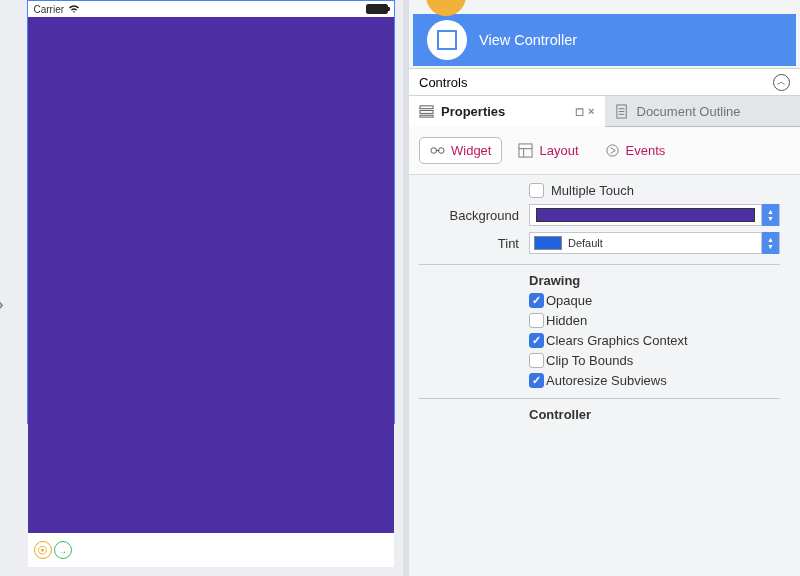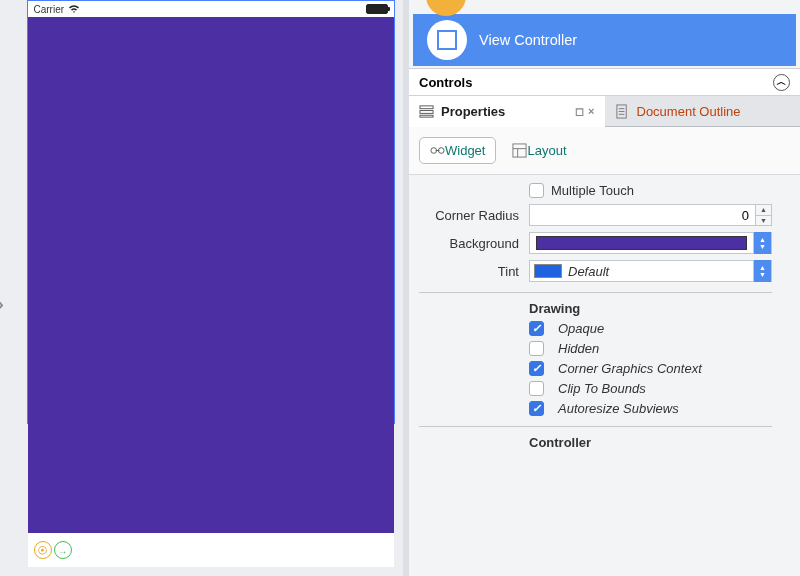--- a/index.html
+++ b/index.html
@@ -17,47 +17,47 @@
 .bottom-bar { height: 34px; background: #fff; display: flex; align-items: center; padding: 0 6px; gap: 2px; }
 .circle-badge { width: 18px; height: 18px; border-radius: 50%; border: 1.5px solid; display: flex; align-items: center; justify-content: center; font-size: 10px; }
 .divider-v { width: 6px; background: #dcdfe4; height: 100%; }
 .right-pane { flex: 1; display: flex; flex-direction: column; background: #f3f4f6; }
 .partial-badge { height: 14px; background: #f3f4f6; position: relative; }
 .partial-circle { position: absolute; left: 17px; top: -24px; width: 40px; height: 40px; border-radius: 50%; background: #f1b13a; }
 .vc-selected { background: #4e8cf0; height: 52px; display: flex; align-items: center; padding: 0 14px; gap: 12px; margin: 0 4px 2px 4px; }
 .vc-circle { width: 40px; height: 40px; border-radius: 50%; background: #fff; display: flex; align-items: center; justify-content: center; }
 .vc-sq { width: 20px; height: 20px; border: 2.5px solid #4e8cf0; }
 .vc-label { color: #fff; font-size: 14.5px; }
-.controls-bar { background: #fff; height: 28px; display: flex; align-items: center; justify-content: space-between; padding: 0 10px; border-top: 1px solid #cfd3d9; border-bottom: 1px solid #cfd3d9; font-size: 13px; font-weight: bold; }
+.controls-bar { background: #fff; height: 28px; display: flex; align-items: center; justify-content: space-between; padding: 0 10px; border-top: 1px solid #cfd3d9; border-bottom: 1px solid #cfd3d9; font-size: 13px; }
 .collapse-btn { width: 17px; height: 17px; border-radius: 50%; border: 1.2px solid #555; display: flex; align-items: center; justify-content: center; font-size: 10px; }
 .tabs-row { display: flex; background: #e3e5e8; border-bottom: 1px solid #b9bdc4; }
-.tab { flex: 1; height: 30px; display: flex; align-items: center; gap: 7px; padding: 0 10px; font-size: 13px; color: #c2410c; position: relative; }
+.tab { flex: 1; height: 30px; display: flex; align-items: center; gap: 7px; padding: 0 10px; font-size: 13px; color: #737373; position: relative; }
 .tab.active { background: #fff; font-weight: 600; color: #222; }
 .tab.active::after { content: ""; position: absolute; bottom: -1px; left: 0; right: 0; height: 1px; background: #fff; }
 .tab .pin { font-size: 11px; color: #888; margin-left: auto; display: flex; gap: 4px; }
 .subtabs { background: #fafafa; padding: 10px 10px; display: flex; gap: 6px; border-bottom: 1px solid #d7dade; }
-.pillbtn { border: 1px solid #b9bdc4; border-radius: 5px; padding: 5px 10px; font-size: 13px; background: #fff; display: flex; align-items: center; color: #0f766e; }
+.pillbtn { border: 1px solid #b9bdc4; border-radius: 5px; padding: 5px 10px; font-size: 13px; background: #fff; display: flex; align-items: center; gap: 6px; color: #be185d; }
 .pillbtn.inactive { border: none; background: transparent; }
-.prop-body { padding: 0 28px 10px 10px; font-size: 13px; color: #333; overflow: hidden; }
+.prop-body { padding: 0 20px 10px 10px; font-size: 13px; color: #333; overflow: hidden; }
 .prop-row { display: flex; align-items: center; margin: 6px 0; }
 .prop-label { width: 110px; text-align: right; padding-right: 10px; color: #333; }
 .prop-field { flex: 1; display: flex; align-items: center; }
 .text-input { flex: 1; height: 22px; border: 1px solid #c3c7cd; background: #fff; padding: 0 6px; font-size: 13px; text-align: right; }
 .stepper { width: 16px; height: 22px; border: 1px solid #c3c7cd; border-left: none; background: #f5f6f8; display: flex; flex-direction: column; }
 .stepper div { flex: 1; font-size: 7px; display: flex; align-items: center; justify-content: center; color: #555; }
 .stepper div:first-child { border-bottom: 1px solid #c3c7cd; }
 .color-combo { flex: 1; height: 22px; border: 1px solid #c3c7cd; display: flex; align-items: center; background: #fff; position: relative; }
 .color-swatch { height: 14px; flex: 1; margin: 0 6px; }
 .combo-arrows { width: 18px; height: 22px; background: #4e8cf0; display: flex; flex-direction: column; align-items: center; justify-content: center; color: #fff; font-size: 7px; border-left: 1px solid #c3c7cd; }
 .combo-arrows span { line-height: 7px; }
 .tint-swatch { width: 28px; height: 14px; background: #2063e0; border: 1px solid #888; margin-right: 6px; margin-left: 4px; }
-.tint-text { flex: 1; font-size: 13px; font-style: italic; }
+.tint-text { flex: 1; font-size: 11px; }
 .section-sep { border: none; border-top: 1px solid #c6cad0; margin: 10px 0 8px 0; }
 .section-title { font-weight: 600; margin-bottom: 5px; margin-left: 110px; }
-.check-row { display: flex; align-items: center; margin-left: 110px; margin-bottom: 5px; gap: 14px; font-style: italic; }
+.check-row { display: flex; align-items: center; margin-left: 110px; margin-bottom: 5px; gap: 2px; }
 .checkbox { width: 15px; height: 15px; border: 1px solid #b0b4bb; border-radius: 3px; background: #fff; display: flex; align-items: center; justify-content: center; }
 .checkbox.checked { background: #3876e6; border-color: #3876e6; }
 .checkbox.checked::after { content: "✓"; color: #fff; font-size: 11px; font-weight: bold; }
 .icon-svg { width: 15px; height: 15px; }
 .mt-row { display: flex; align-items: center; justify-content: flex-start; margin-left: 110px; margin-top: 8px; margin-bottom: 4px; gap: 7px;}
 </style>
 </head>
 <body>
 
 <div class="left-pane">
@@ -133,39 +133,36 @@
       <span>Widget</span>
     </div>
     <div class="pillbtn inactive">
       <svg class="icon-svg" viewBox="0 0 16 16">
           <rect x="1" y="1" width="14" height="14" fill="none" stroke="#777"></rect>
           <line x1="1" y1="6" x2="15" y2="6" stroke="#777"></line>
           <line x1="6" y1="6" x2="6" y2="15" stroke="#777"></line>
         </svg>
       <span>Layout</span>
     </div>
+    <div class="pillbtn inactive">
+      <svg class="icon-svg" viewBox="0 0 16 16">
+          <circle cx="8" cy="8" r="6" fill="none" stroke="#777"></circle>
+          <path d="M6 5 L11 8 L6 11" fill="none" stroke="#777"></path>
+        </svg>
+      <span>Events</span>
+    </div>
   </div>
 
   <div class="prop-body">
     <div class="mt-row">
       <div class="checkbox"></div>
       <span>Multiple Touch</span>
     </div>
 
 
-    <div class="prop-row">
-      <div class="prop-label">Corner Radius</div>
-      <div class="prop-field">
-        <input class="text-input" value="0" style="">
-        <div class="stepper">
-            <div>▲</div>
-            <div>▼</div>
-          </div>
-      </div>
-    </div>
 
     <div class="prop-row">
       <div class="prop-label">Background</div>
       <div class="prop-field">
         <div class="color-combo">
           <div class="color-swatch" style="background:#4b2fa3;border:1px solid #333"></div>
           <div class="combo-arrows">
               <span>▲</span>
               <span>▼</span>
             </div>
@@ -193,21 +190,21 @@
     <div class="check-row">
         <div class="checkbox checked"></div>
         <span>Opaque</span>
       </div>
     <div class="check-row">
         <div class="checkbox"></div>
         <span>Hidden</span>
       </div>
     <div class="check-row">
         <div class="checkbox checked"></div>
-        <span>Corner Graphics Context</span>
+        <span>Clears Graphics Context</span>
       </div>
     <div class="check-row">
         <div class="checkbox"></div>
         <span>Clip To Bounds</span>
       </div>
     <div class="check-row">
         <div class="checkbox checked"></div>
         <span>Autoresize Subviews</span>
       </div>
 

